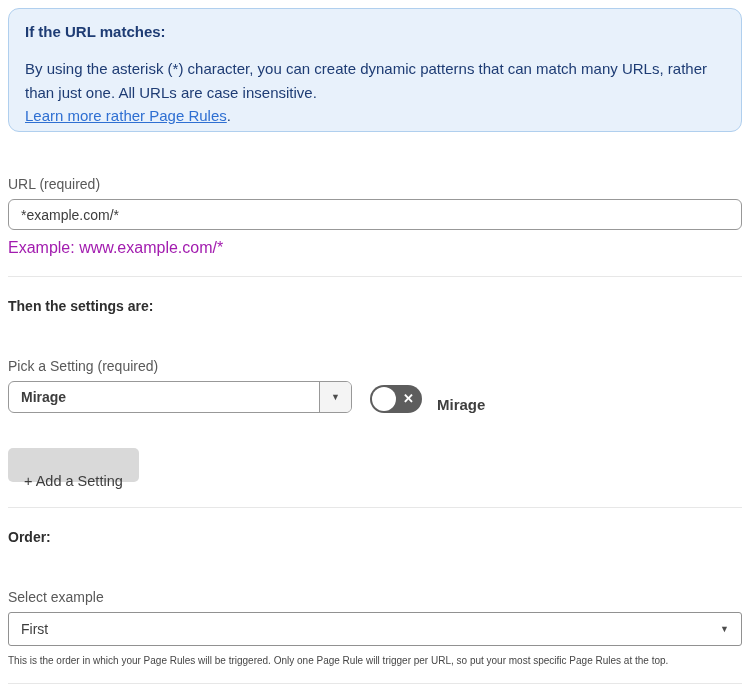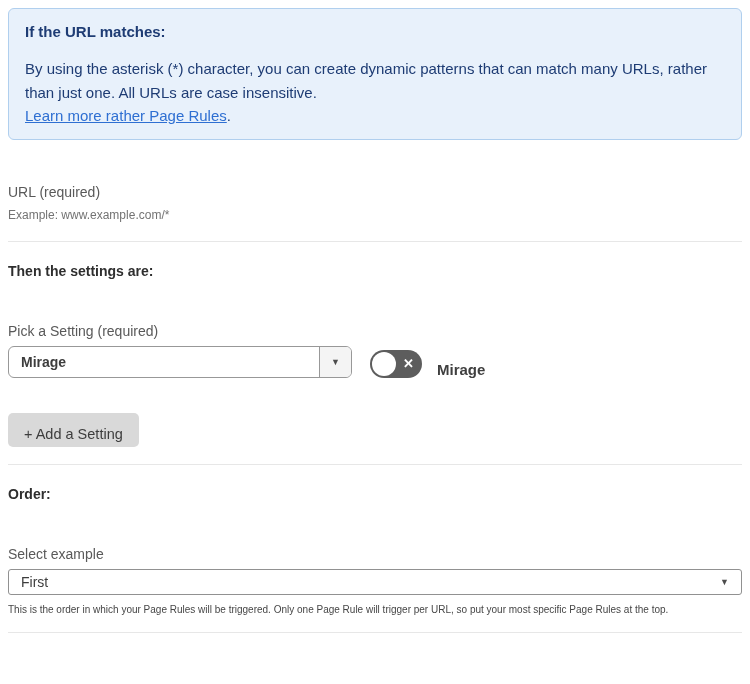--- a/index.html
+++ b/index.html
@@ -18,22 +18,22 @@
     font-weight: 700;
     color: #2e2e2e;
     margin: 4px 0 16px 0;
     letter-spacing: .1px;
   }
 
   
   .info-box {
     background: #e8f1fb;
     border: 1px solid #b0cfee;
-    border-radius: 6px;
-    padding: 11px 16px 12px 16px;
+    border-radius: 11px;
+    padding: 11px 16px 4px 16px;
     margin-bottom: 24px;
     color: #1e3c74;
     font-size: 15px;
     line-height: 1.55;
   }
   .info-box .info-heading {
     font-weight: 700;
     font-size: 15px;
     color: #1e3c74;
   }
@@ -47,22 +47,23 @@
 
   
   .field-label {
     display: block;
     font-size: 14px;
     color: #595959;
     margin-bottom: 7px;
     margin-top: 44px;
   }
   .helper-text {
-    font-size: 12px;
-    color: #737373;
+    font-size: 16px;
+    color: #a21caf;
+    margin-top: 6px;
     line-height: 1.45;
   }
 
   .text-input {
     width: 100%;
     height: 31px;
     border: 1px solid #989898;
     border-radius: 6px;
     padding: 0 12px;
     font-size: 14px;
@@ -151,31 +152,31 @@
     color: #3f3f3f;
   }
 
   .btn {
     display: inline-block;
     border: none;
     border-radius: 5px;
     font-family: "Liberation Sans", sans-serif;
     font-size: 14.5px;
     cursor: pointer;
-    padding: 4px 16px;
+    padding: 16px 16px;
     height: 36px;
     line-height: 36px;
   }
   .btn-gray { background: #d9d9d9; color: #3d3d3d; }
   .add-setting-btn { margin-top: 35px; height: 34px; line-height: 34px; }
 
   
   .select-box {
     width: 100%;
-    height: 26px;
+    height: 34px;
     border: 1px solid #919191;
     border-radius: 3px;
     background: #fff;
     display: flex;
     align-items: center;
     justify-content: space-between;
     padding: 0 12px;
     font-size: 14px;
     color: #3d3d3d;
     cursor: pointer;
@@ -204,20 +205,21 @@
 
   <div class="info-box">
     <div class="info-heading">If the URL matches:</div>
     <div class="info-body">By using the asterisk (*) character, you can create dynamic patterns that can match many URLs, rather than just one. All URLs are case insensitive.</div>
     <div>
       <a class="info-link">Learn more rather Page Rules</a><span class="info-link-suffix">.</span>
     </div>
   </div>
 
   <label class="field-label">URL (required)</label>
+  <input class="text-input" type="text" value="*example.com/*" style="">
   <div class="helper-text">Example: www.example.com/*</div>
 
   <hr class="divider">
 
   <div class="section-heading">Then the settings are:</div>
 
   <label class="field-label">Pick a Setting (required)</label>
 
   <div class="setting-row">
     <div class="picker">

